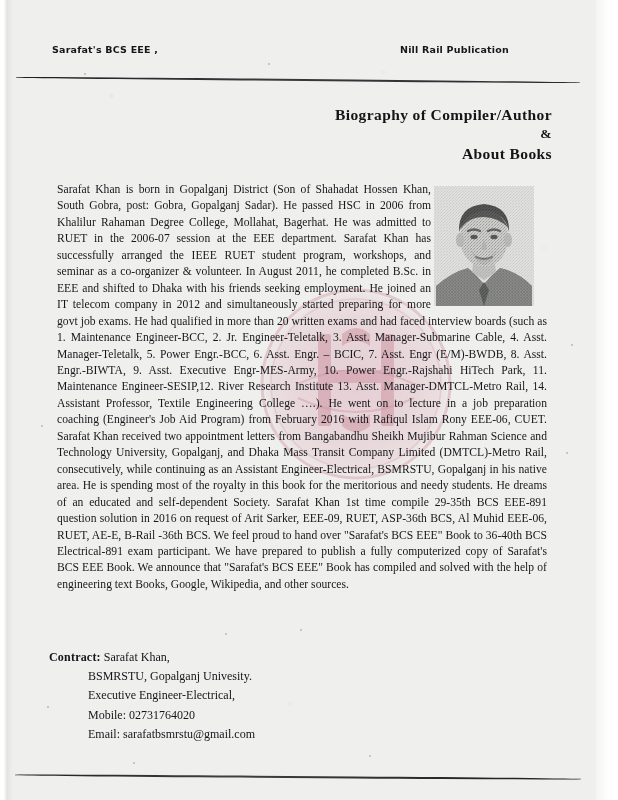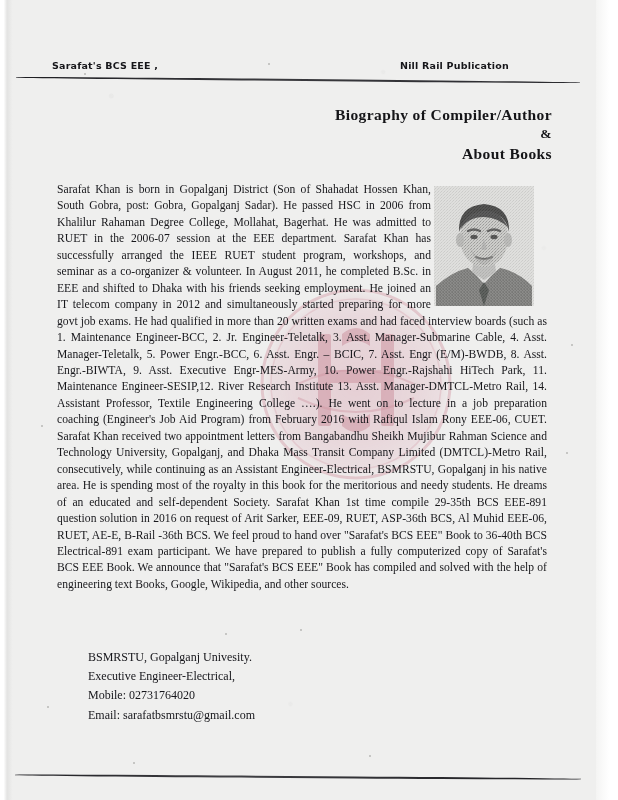--- a/index.html
+++ b/index.html
@@ -49,21 +49,21 @@
       radial-gradient(circle at 78% 66%, rgba(0,0,0,0.02) 0 2px, transparent 3px),
       radial-gradient(circle at 47% 88%, rgba(0,0,0,0.018) 0 1.5px, transparent 3px),
       radial-gradient(circle at 88% 31%, rgba(0,0,0,0.015) 0 1.5px, transparent 3px);
     pointer-events: none;
   }
 
   
   .runhead {
     position: absolute;
     left: 52px;
-    top: 60px;
+    top: 44px;
     width: 492px;
     height: 24px;
   }
   .runhead .rh-left,
   .runhead .rh-right {
     position: absolute;
     top: 0;
     font-family: "DejaVu Sans", sans-serif;
     font-weight: bold;
     font-size: 9.5px;
@@ -298,20 +298,24 @@
 
       <path d="M42 71 Q50 75 58 71" stroke="#4a4a4a" stroke-width="2" fill="none" stroke-linecap="round"></path>
 
       <path d="M36 62 Q50 84 64 62 Q58 78 50 79 Q42 78 36 62 Z" fill="#8f8f8d" opacity="0.35"></path>
 
       <rect width="100" height="120" fill="url(#grain)" opacity="0.30"></rect>
     </svg>
   </div>
 
   <div class="contact">
+    <div class="c-row">
+      <span class="c-label">Contract:</span>
+      <span>Sarafat Khan,</span>
+    </div>
     <div class="c-row c-indent">BSMRSTU, Gopalganj Univesity.</div>
     <div class="c-row c-indent">Executive Engineer-Electrical,</div>
     <div class="c-row c-indent">
       <span>Mobile:</span>
       <span>02731764020</span>
     </div>
     <div class="c-row c-indent">
       <span>Email:</span>
       <span class="c-email-addr">sarafatbsmrstu@gmail.com</span>
     </div>

